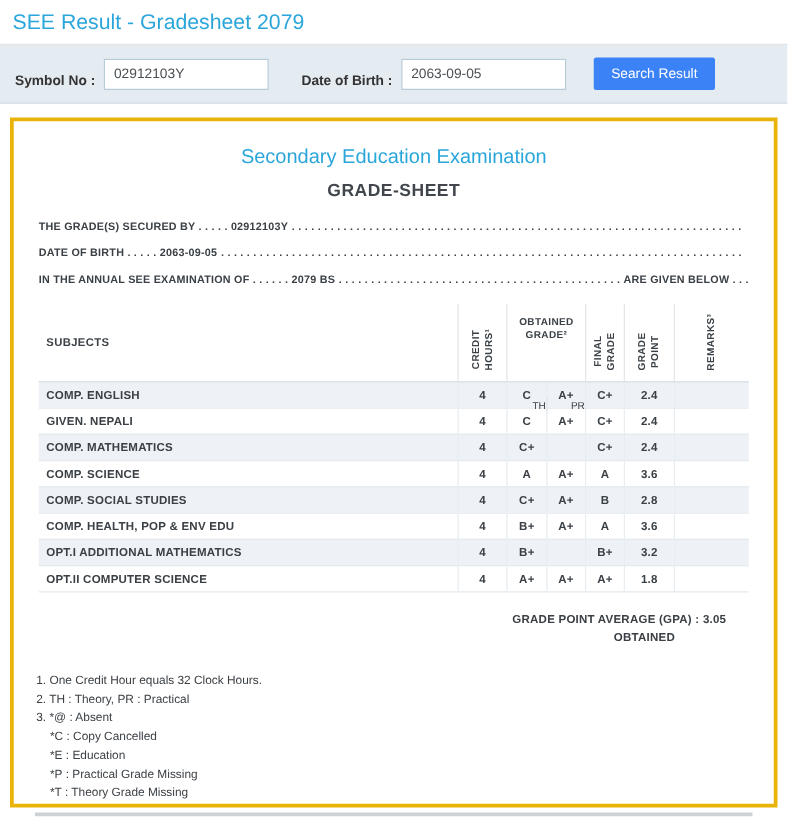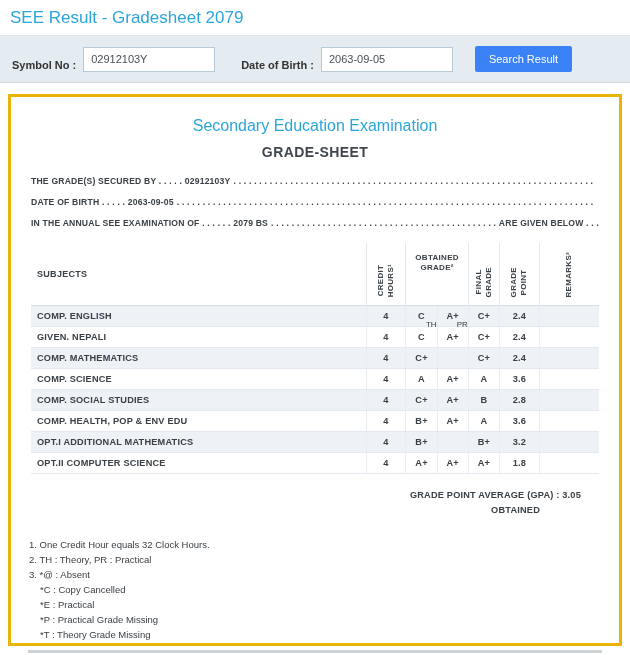--- a/index.html
+++ b/index.html
@@ -214,19 +214,19 @@
   </table>
 
   <div class="gpa-line">GRADE POINT AVERAGE (GPA) :  3.05</div>
   <div class="status-line">OBTAINED</div>
 
   <div class="footnotes">
     <div class="fn">1. One Credit Hour equals 32 Clock Hours.</div>
     <div class="fn">2. TH : Theory, PR : Practical</div>
     <div class="fn">3. *@ : Absent</div>
     <div class="fn fn-indent">*C : Copy Cancelled</div>
-    <div class="fn fn-indent">*E : Practical</div>
+    <div class="fn fn-indent">*E : Education</div>
     <div class="fn fn-indent">*P : Practical Grade Missing</div>
     <div class="fn fn-indent">*T : Theory Grade Missing</div>
   </div>
 </div>
 
 <div class="bottom-divider"></div>
 
 </body></html>

